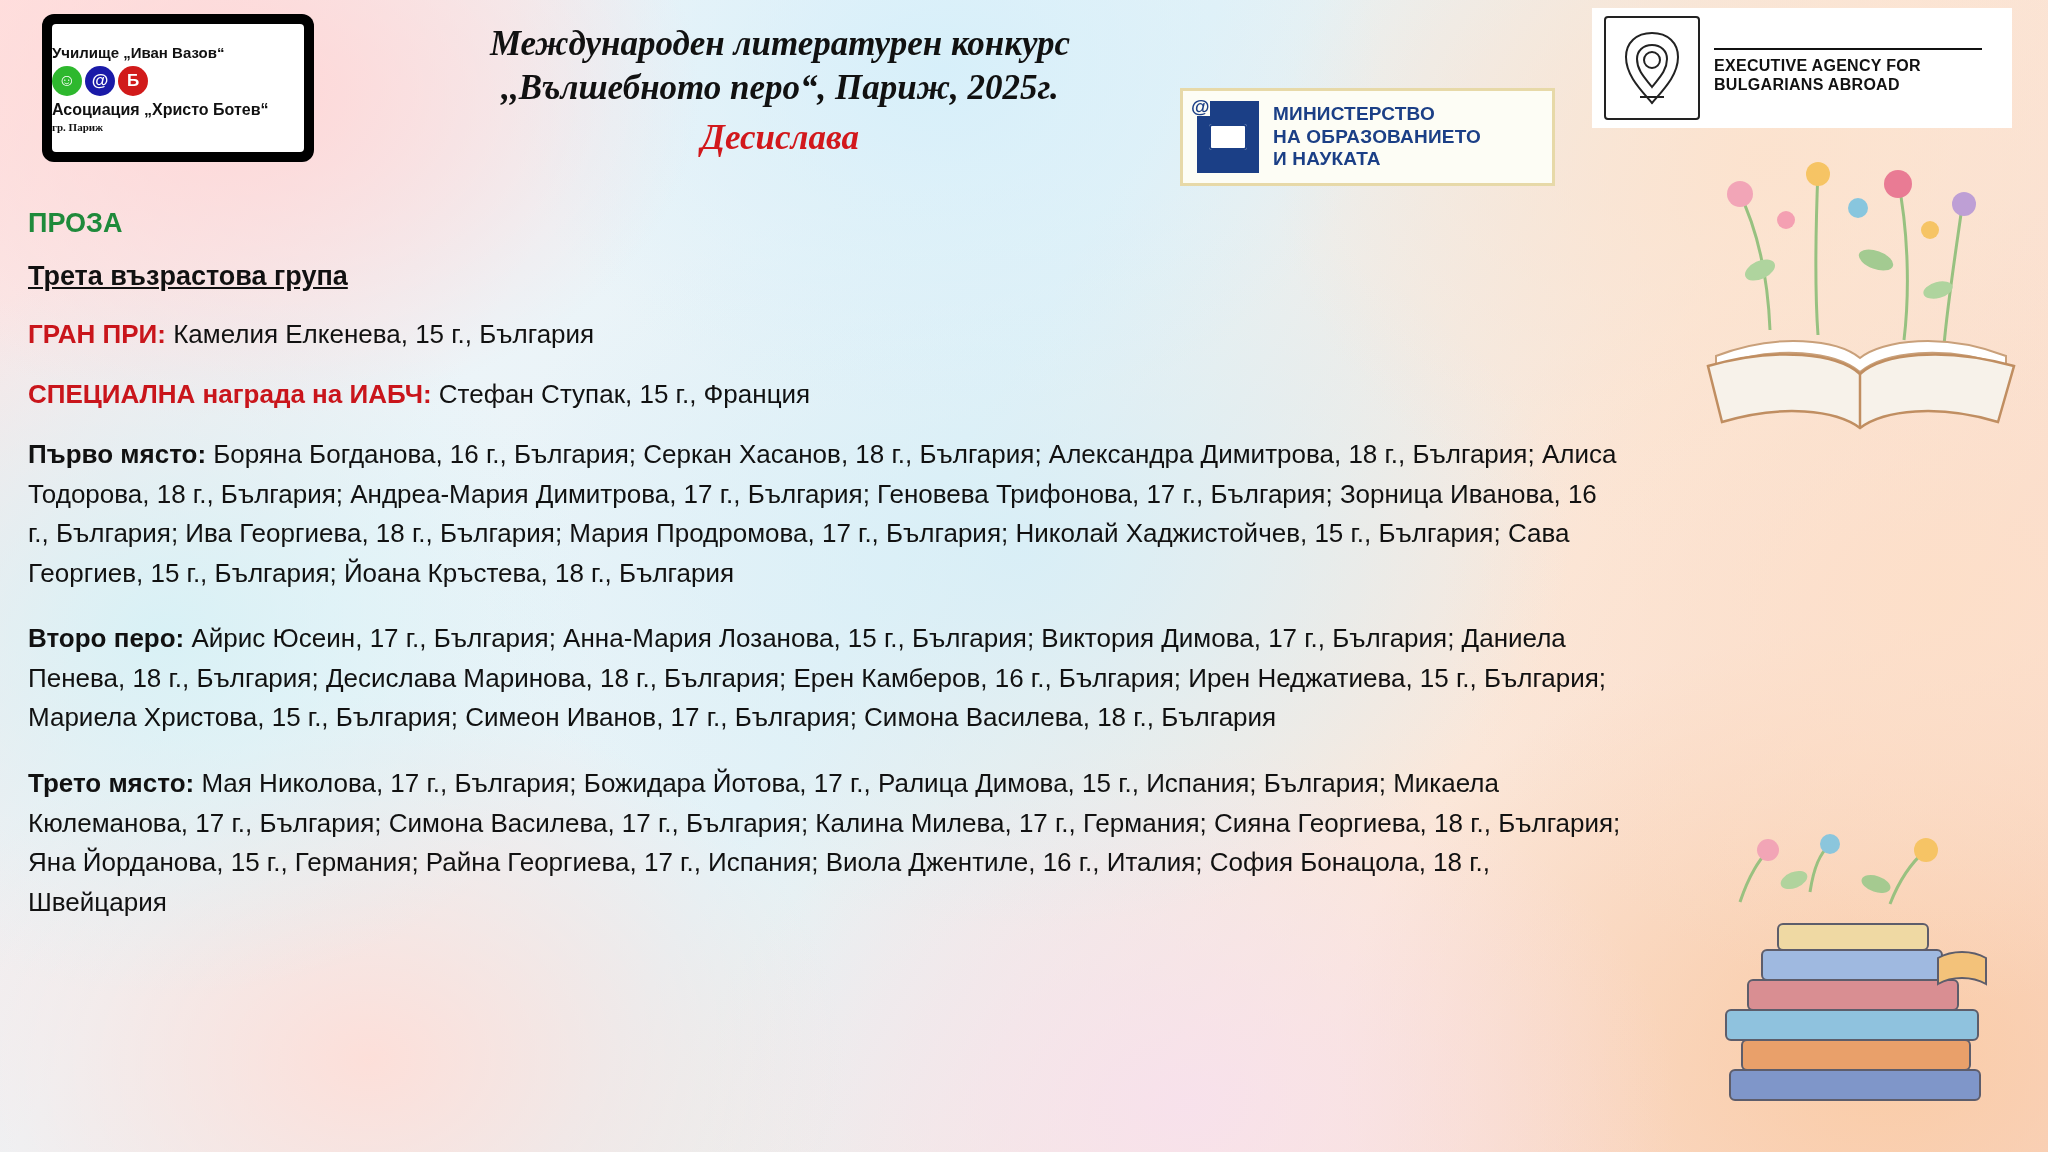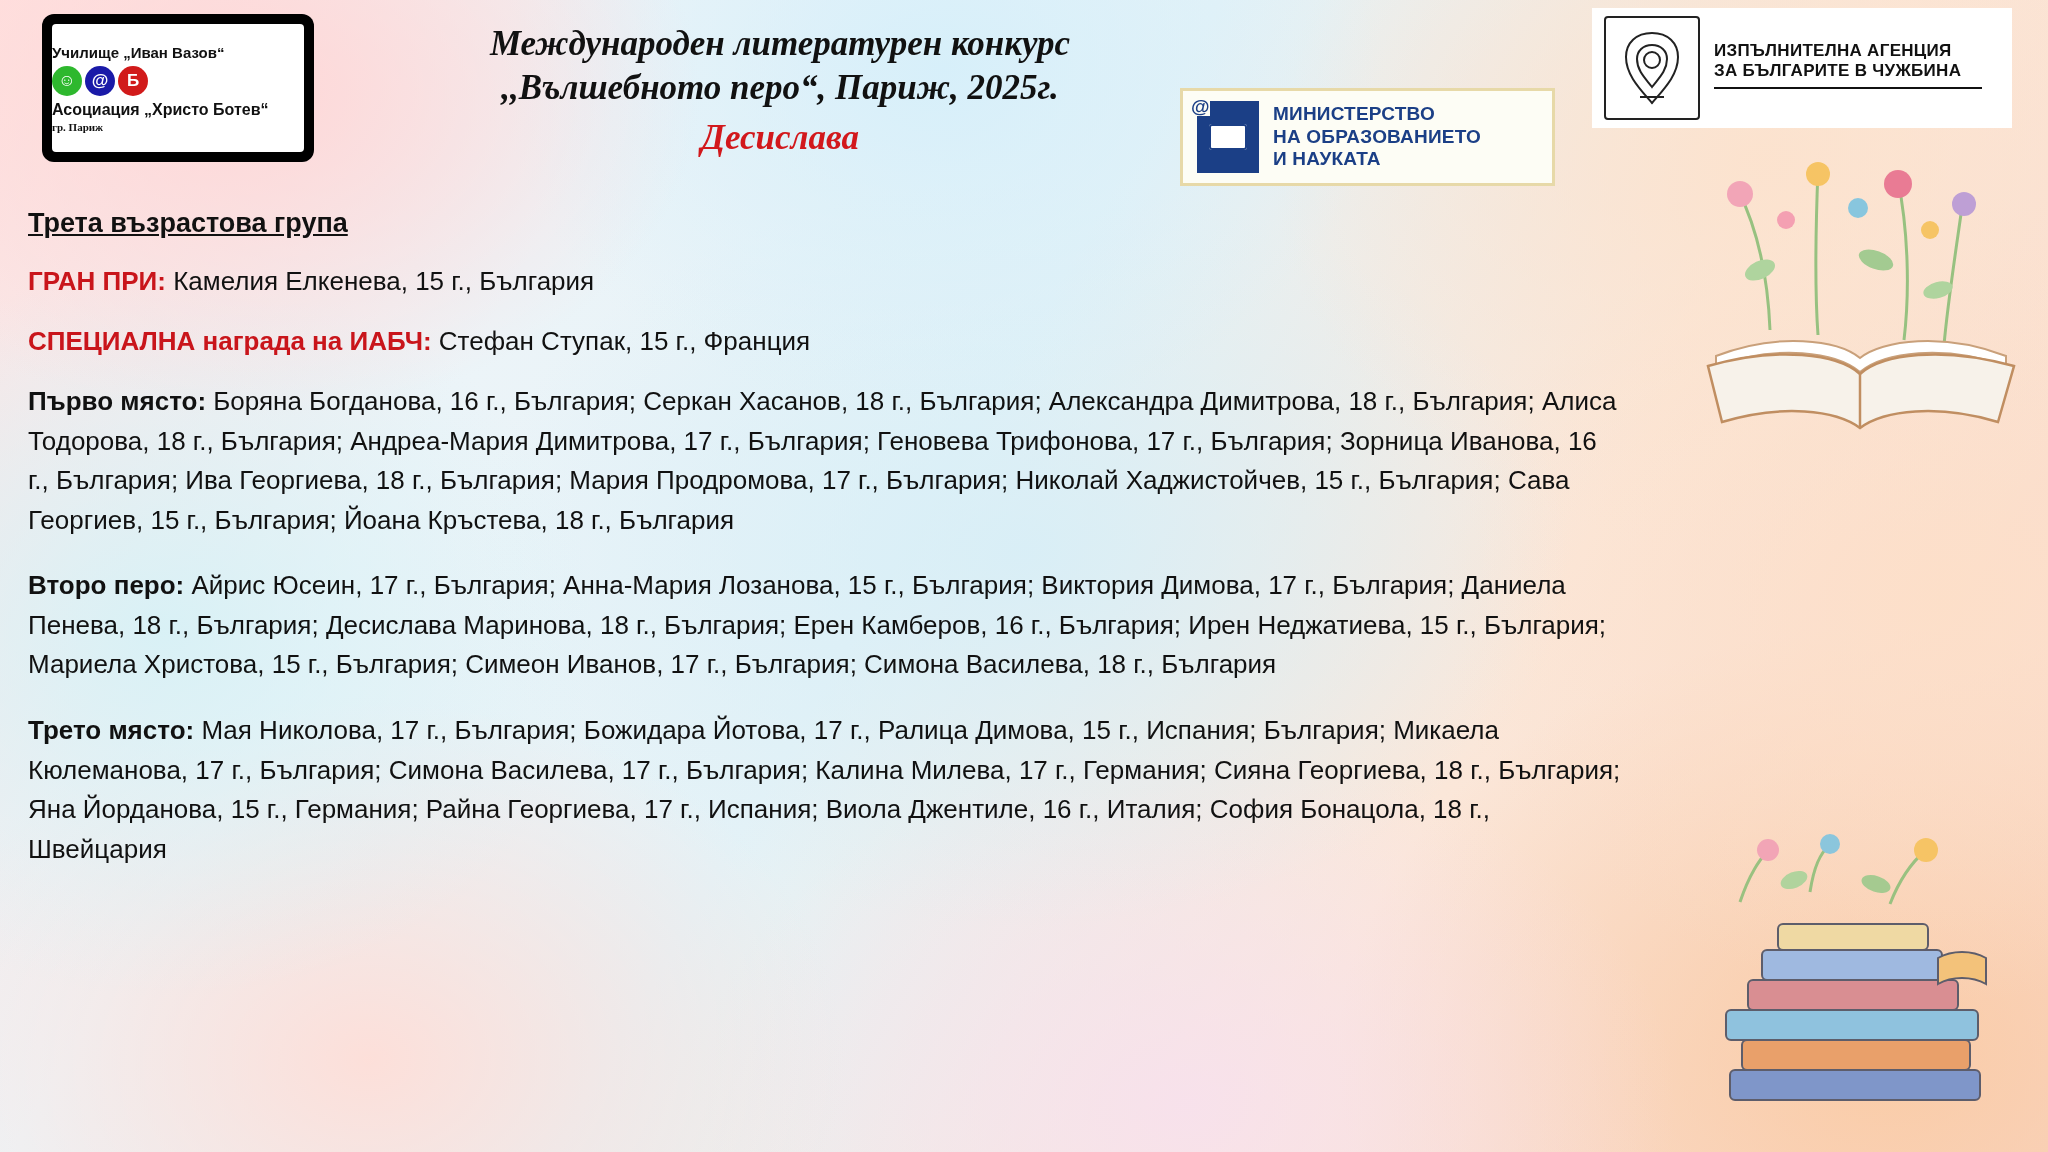--- a/index.html
+++ b/index.html
@@ -293,23 +293,23 @@
     <div class="logo-agency">
       <div class="crest">
         <svg width="72" height="82" viewBox="0 0 72 82" aria-hidden="true">
           <path d="M36 6 C20 6 10 16 10 30 C10 48 24 62 36 76 C48 62 62 48 62 30 C62 16 52 6 36 6 Z" fill="none" stroke="#222" stroke-width="2"></path>
           <path d="M36 18 C27 18 21 24 21 32 C21 44 30 52 36 60 C42 52 51 44 51 32 C51 24 45 18 36 18 Z" fill="none" stroke="#222" stroke-width="2"></path>
           <circle cx="36" cy="33" r="8" fill="none" stroke="#222" stroke-width="2"></circle>
           <path d="M24 70 H48" stroke="#222" stroke-width="2"></path>
         </svg>
       </div>
       <div>
-        <div class="a1" style="white-space: pre-line;">ИЗПЪЛНИТЕЛНА АГЕНЦИЯ
-ЗА БЪЛГАРИТЕ В ЧУЖБИНА</div>
         <div class="rule"></div>
+        <div class="a2" style="white-space: pre-line;">EXECUTIVE AGENCY FOR
+BULGARIANS ABROAD</div>
       </div>
     </div>
   </div>
 
   <div class="deco deco-book-top">
     <svg width="330" height="290" viewBox="0 0 330 290" aria-hidden="true">
       <g opacity="0.92">
         <path d="M40 30 C60 70 70 120 72 170" stroke="#8fbf7a" stroke-width="3" fill="none"></path>
         <path d="M120 10 C118 60 116 120 120 175" stroke="#8fbf7a" stroke-width="3" fill="none"></path>
         <path d="M200 20 C210 70 212 130 206 180" stroke="#8fbf7a" stroke-width="3" fill="none"></path>
@@ -354,20 +354,21 @@
         <rect x="88" y="92" width="150" height="26" rx="5" fill="#efd9a3"></rect>
       </g>
       <g stroke="#5d5d6b" stroke-width="2" fill="#f3c27a">
         <path d="M248 126 C262 118 282 118 296 126 L296 152 C282 144 262 144 248 152 Z"></path>
       </g>
     </svg>
   </div>
 
   <div class="content">
 
+    <div class="section-title">ПРОЗА</div>
     <div class="group-title">Трета възрастова група</div>
 
     <div class="line">
       <span class="lbl-red">ГРАН ПРИ:</span><span> Камелия Елкенева, 15 г., България</span>
     </div>
 
     <div class="line">
       <span class="lbl-red">СПЕЦИАЛНА награда на ИАБЧ:</span><span> Стефан Ступак, 15 г., Франция</span>
     </div>
 

